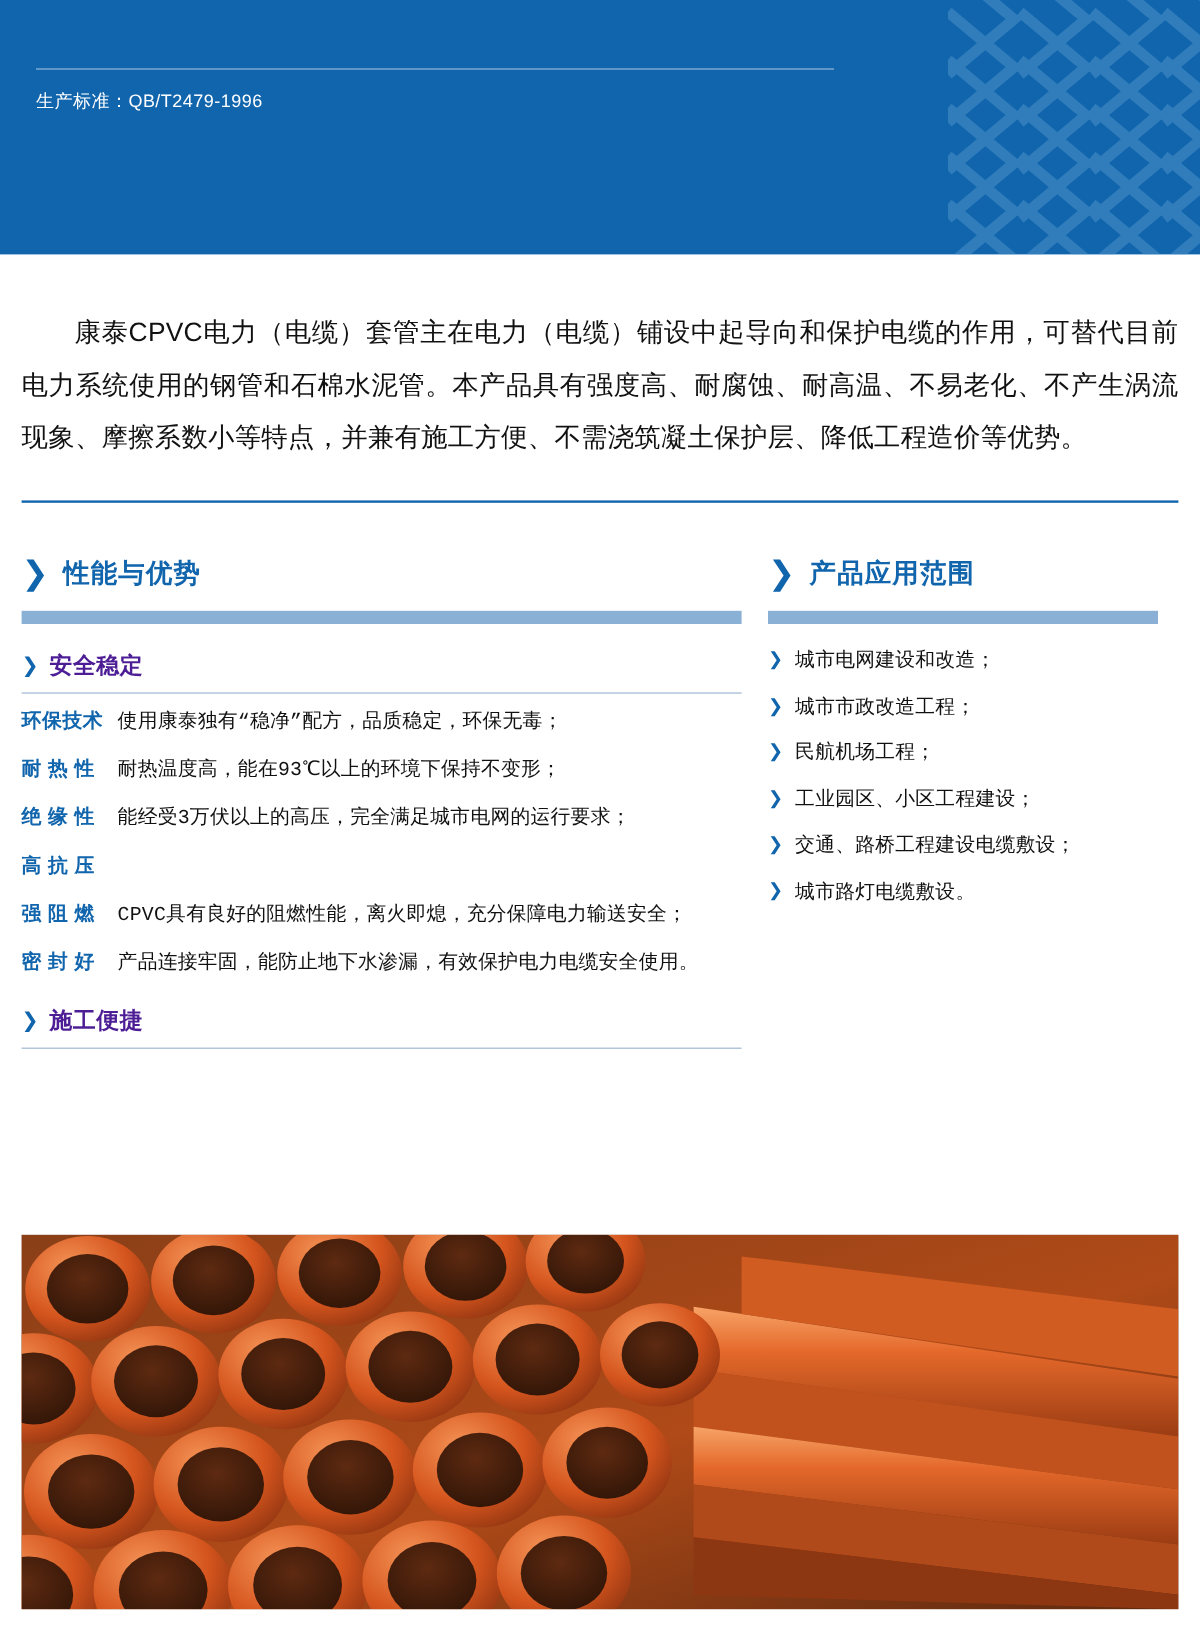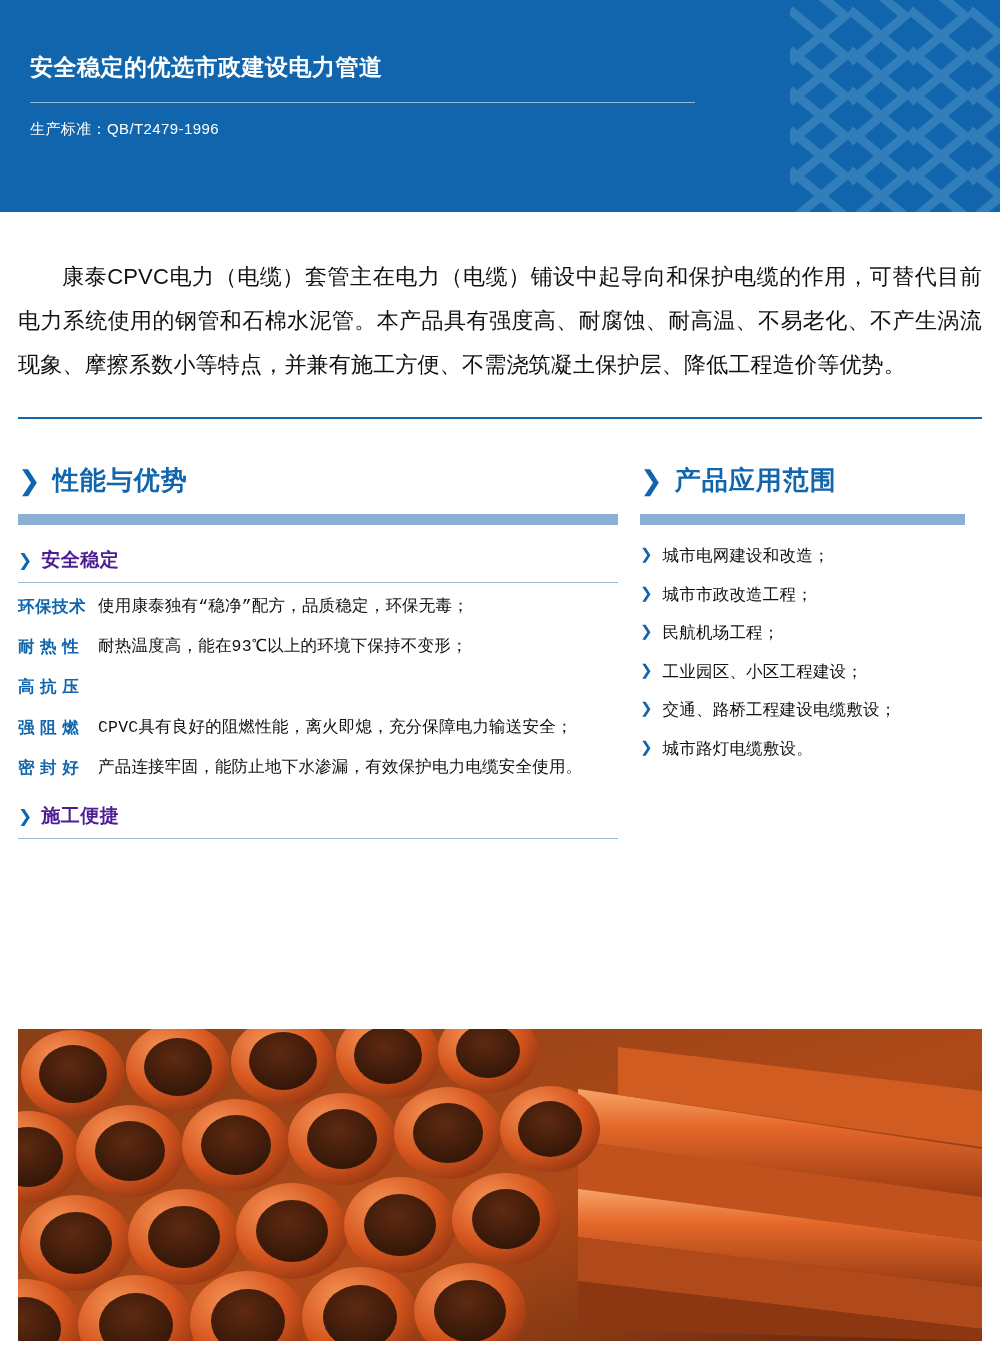--- a/index.html
+++ b/index.html
@@ -102,21 +102,21 @@
     gap: 12px;
   }
   .section-head .chev {
     color: #1165ad;
     font-size: 27px;
     font-weight: bold;
     line-height: 1;
     font-family: "DejaVu Sans", sans-serif;
   }
   .section-title {
-    font-size: 26px;
+    font-size: 22px;
     font-weight: bold;
     color: #1165ad;
     letter-spacing: 1px;
   }
   .section-bar {
     margin-top: 16px;
     height: 11px;
     background: #8ab0d6;
   }
 
@@ -230,21 +230,20 @@
       <path d="M180,-30 L235,16 L180,62"></path>
       <path d="M180,10 L235,56 L180,102"></path>
       <path d="M180,50 L235,96 L180,142"></path>
       <path d="M180,90 L235,136 L180,182"></path>
       <path d="M180,130 L235,176 L180,222"></path>
       <path d="M180,170 L235,216 L180,262"></path>
     </g>
   </svg>
 
   <div class="header-inner">
-    <div class="sub-title">安全稳定的优选市政建设电力管道</div>
     <div class="header-rule"></div>
     <div class="standard">生产标准：QB/T2479-1996</div>
   </div>
 </div>
 
 <div class="intro">
   <p>康泰CPVC电力（电缆）套管主在电力（电缆）铺设中起导向和保护电缆的作用，可替代目前电力系统使用的钢管和石棉水泥管。本产品具有强度高、耐腐蚀、耐高温、不易老化、不产生涡流现象、摩擦系数小等特点，并兼有施工方便、不需浇筑凝土保护层、降低工程造价等优势。</p>
 </div>
 
 <div class="columns">
@@ -262,20 +261,24 @@
     </div>
     <div class="subsection-rule"></div>
     <div class="feature-list">
       <div class="feature-row">
         <div class="feature-label">环保技术</div>
         <div class="feature-text">使用康泰独有“稳净”配方，品质稳定，环保无毒；</div>
       </div>
       <div class="feature-row">
         <div class="feature-label">耐 热 性</div>
         <div class="feature-text">耐热温度高，能在93℃以上的环境下保持不变形；</div>
+      </div>
+      <div class="feature-row">
+        <div class="feature-label">绝 缘 性</div>
+        <div class="feature-text">能经受3万伏以上的高压，完全满足城市电网的运行要求；</div>
       </div>
       <div class="feature-row">
         <div class="feature-label">高 抗 压</div>
       </div>
       <div class="feature-row">
         <div class="feature-label">强 阻 燃</div>
         <div class="feature-text">CPVC具有良好的阻燃性能，离火即熄，充分保障电力输送安全；</div>
       </div>
       <div class="feature-row">
         <div class="feature-label">密 封 好</div>

